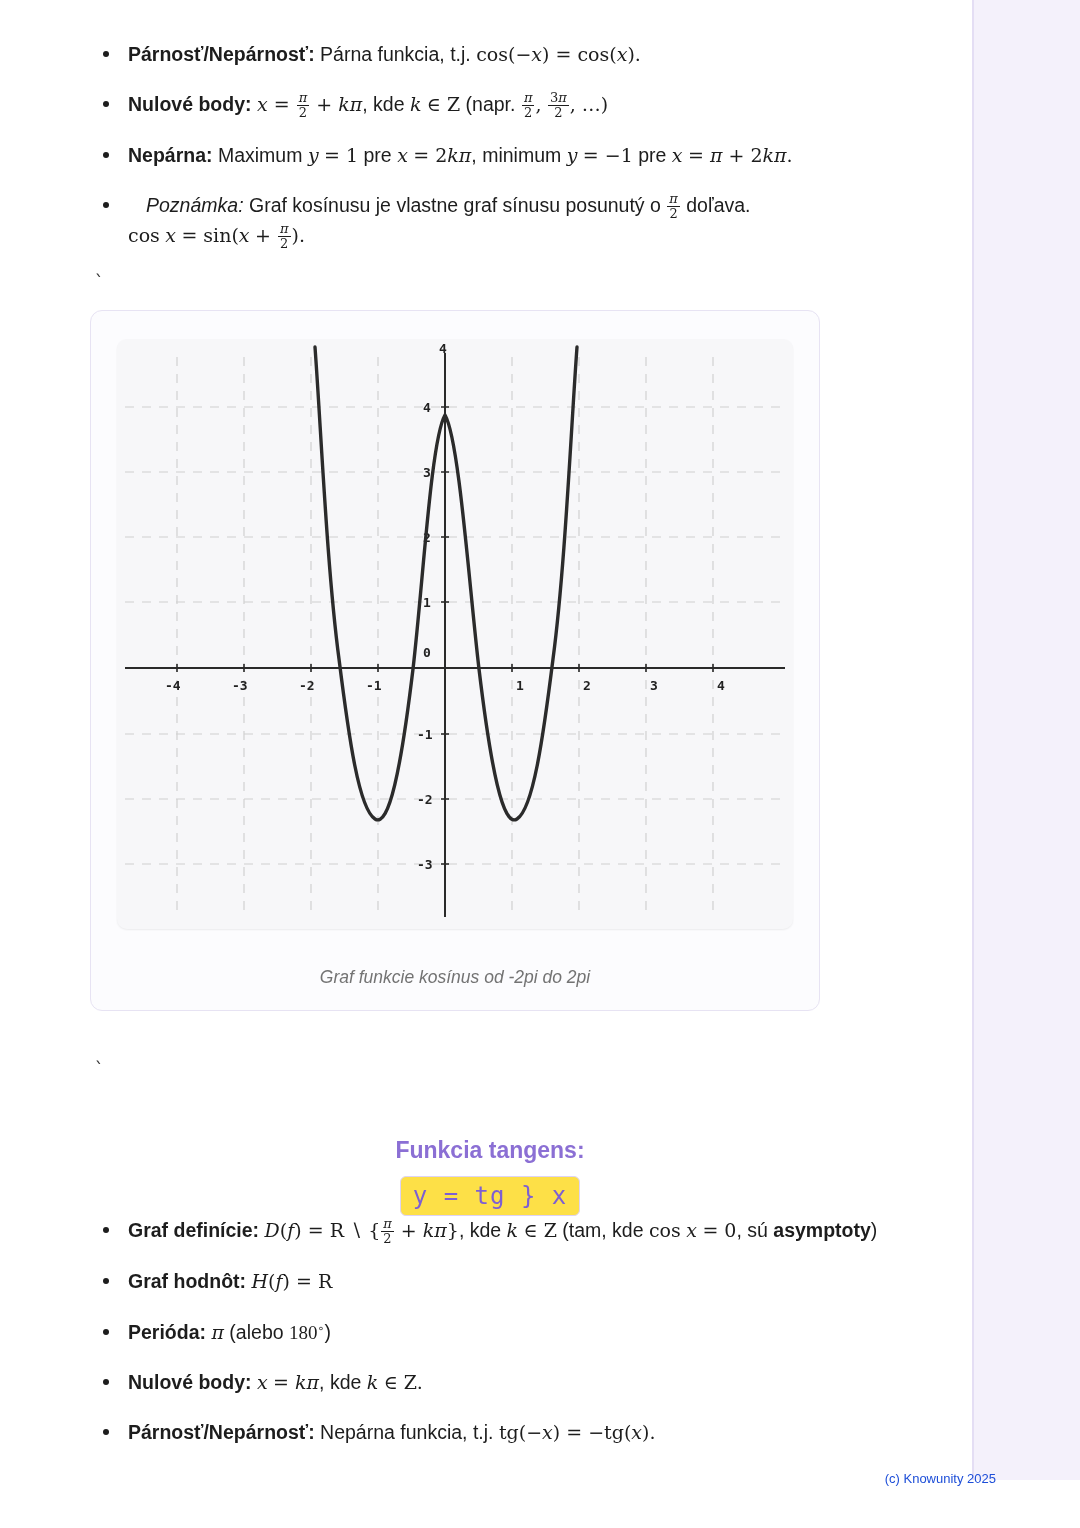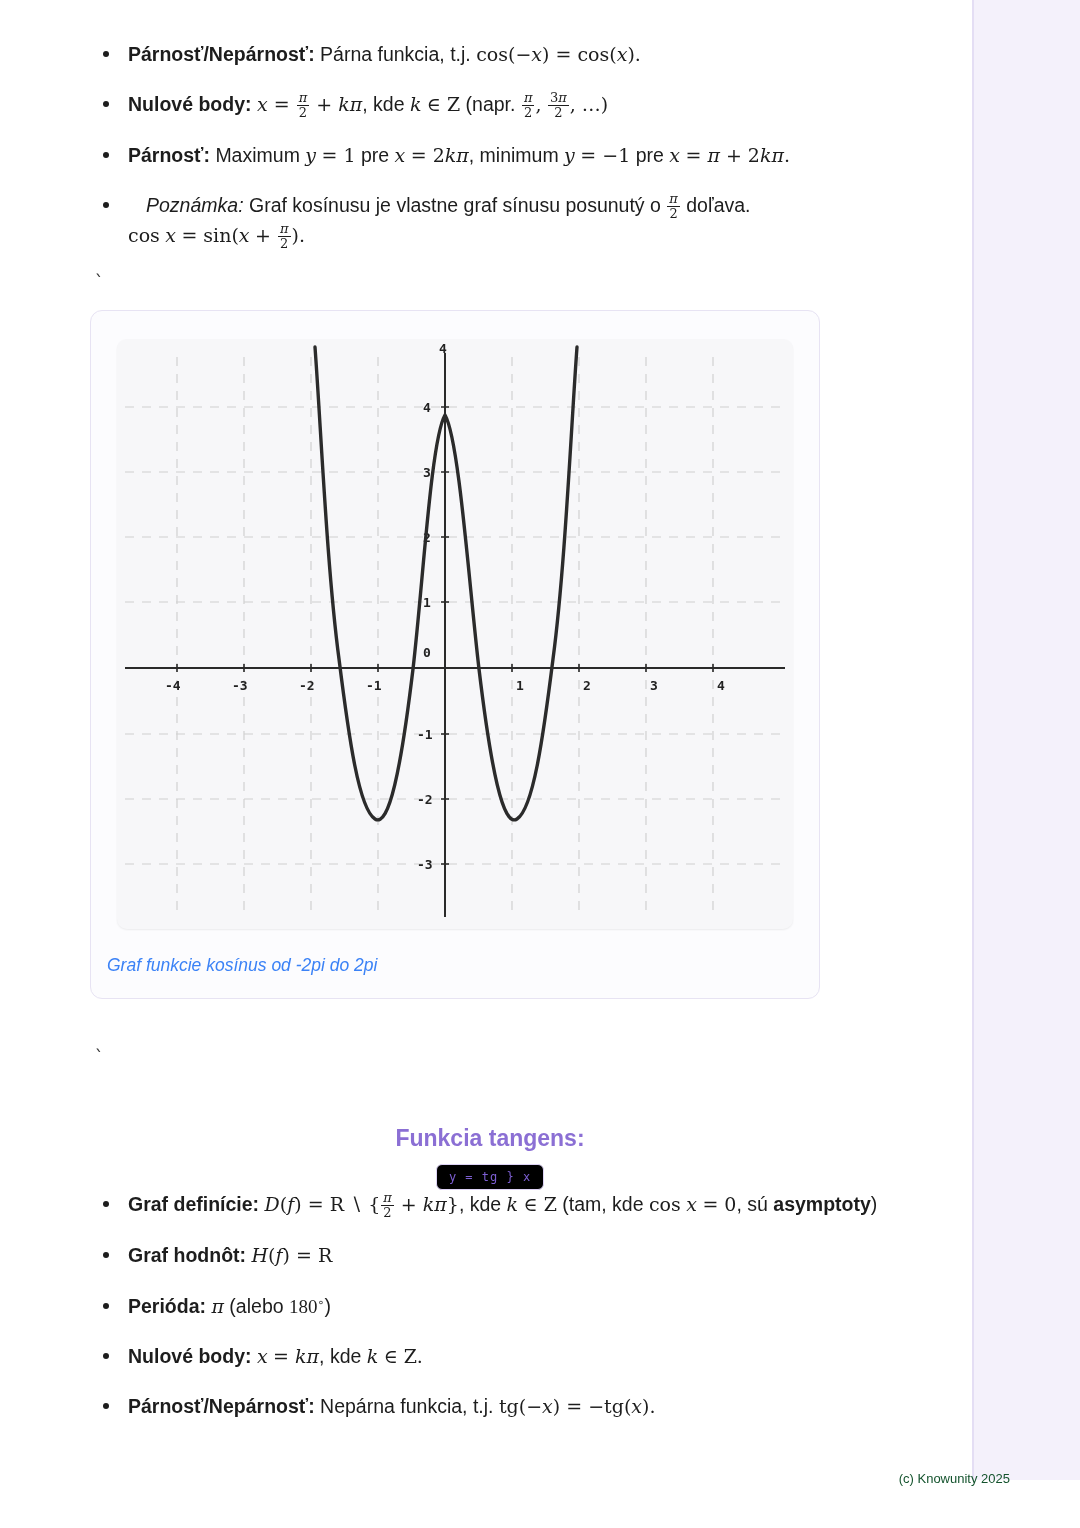--- a/index.html
+++ b/index.html
@@ -114,57 +114,57 @@
     width: 676px;
     height: 590px;
     margin: 10px auto 0 auto;
     background: #f7f7f9;
     border-radius: 10px;
     position: relative;
     box-shadow: 0 1px 2px rgba(0,0,0,0.07);
     overflow: hidden;
   }
   .fig-caption {
-    margin-top: 26px;
-    text-align: left;
+    margin-top: 38px;
+    text-align: center;
     font-style: italic;
     font-size: 17.5px;
-    color: #3b82f6;
+    color: #737373;
   }
 
   
   .section-head {
     margin-top: 58px;
     display: flex;
     align-items: center;
     gap: 12px;
     flex-direction: column;
   }
   .section-head .title {
     font-size: 23px;
     font-weight: bold;
     color: #8b6fd4;
   }
   .code-chip {
     font-family: "DejaVu Sans Mono", monospace;
-    font-size: 12px;
+    font-size: 24px;
     color: #7d5fd3;
-    background: #000000;
+    background: #fde047;
     border: 1px solid #ddd3f5;
     border-radius: 6px;
     padding: 5px 12px;
     letter-spacing: 1px;
   }
 
   .watermark {
     position: absolute;
-    right: 70px;
+    right: 84px;
     bottom: 42px;
     font-size: 13px;
-    color: #14532d;
+    color: #1d4ed8;
   }
   .second-list { margin-top: 26px; }
   .second-list > li { margin-bottom: 20px; }
   .deg {
     font-family: Liberation Serif, serif;
     font-size: 19px;
   }
   sup.deg-mark { font-size: 11px; }
 </style>
 </head>
@@ -185,21 +185,21 @@
       </li>
 
       <li>
         <b>Nulové body:</b>
         <span>
           <span class="mi"> x</span><span class="mr"> = </span><span class="frac"><span class="num"><i>π</i></span><span class="den">2</span></span><span class="mr"> + </span><span class="mi">kπ</span>, kde <span class="mi">k</span> <span class="mr">∈ Z</span> (napr. <span class="frac"><span class="num"><i>π</i></span><span class="den">2</span></span><span class="mr">,</span> <span class="frac"><span class="num">3<i>π</i></span><span class="den">2</span></span><span class="mr">, …)</span>
         </span>
       </li>
 
       <li>
-        <b>Párnosť:</b>
+        <b>Nepárna:</b>
         <span>
           Maximum <span class="mi">y</span> <span class="mr">= 1</span> pre <span class="mi">x</span> <span class="mr">= 2</span><span class="mi">kπ</span>, minimum <span class="mi">y</span> <span class="mr">= −1</span> pre <span class="mi">x</span> <span class="mr">= </span><span class="mi">π</span><span class="mr"> + 2</span><span class="mi">kπ</span><span class="mr">.</span>
         </span>
       </li>
 
       <li>
         <span class="it b" style="font-weight:normal">Poznámka:</span>
         <span>
           Graf kosínusu je vlastne graf sínusu posunutý o <span class="frac"><span class="num"><i>π</i></span><span class="den">2</span></span> doľava.<br>
           <span class="mr">cos</span> <span class="mi">x</span> <span class="mr">= sin(</span><span class="mi">x</span> <span class="mr">+ </span><span class="frac"><span class="num"><i>π</i></span><span class="den">2</span></span><span class="mr">).</span>

